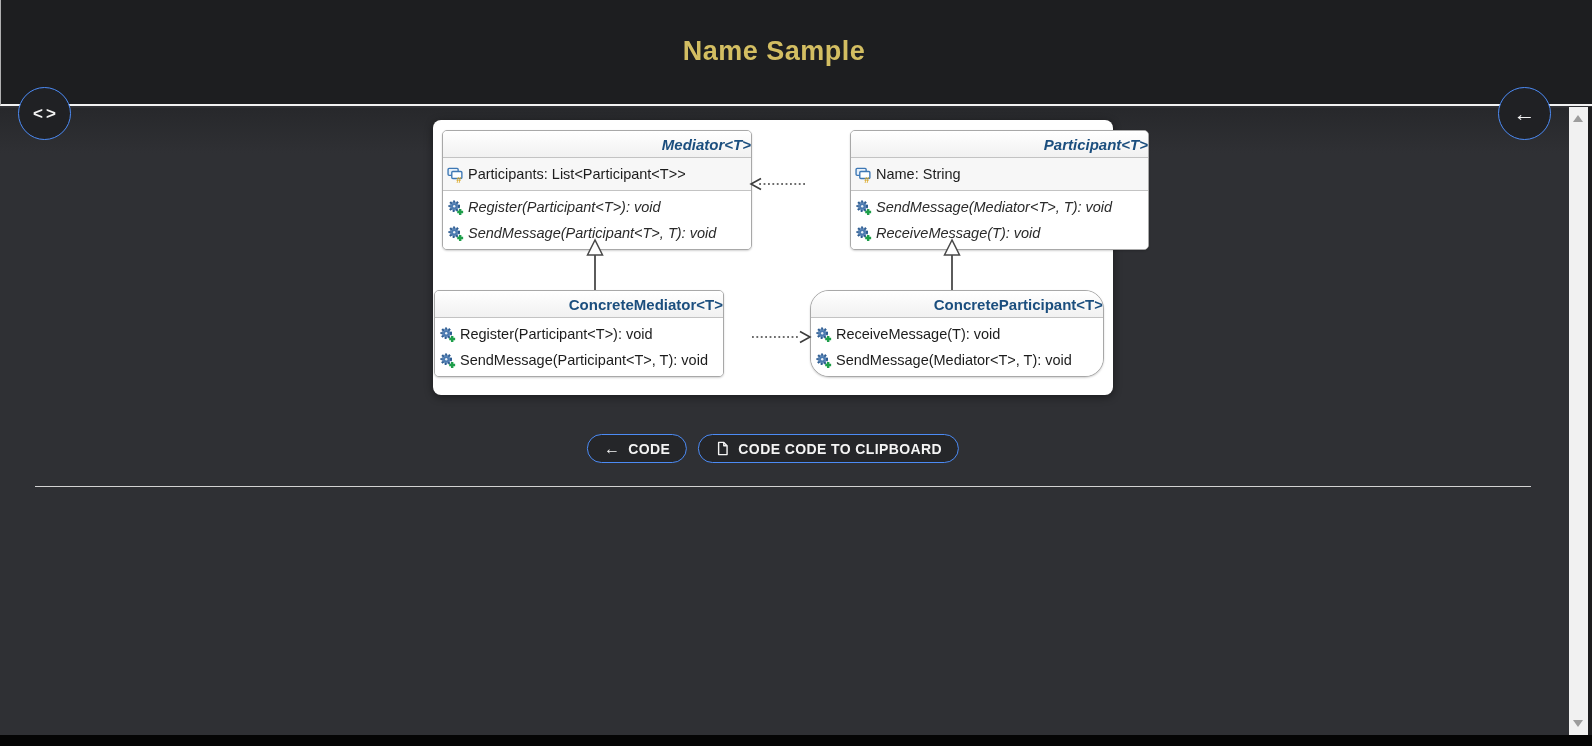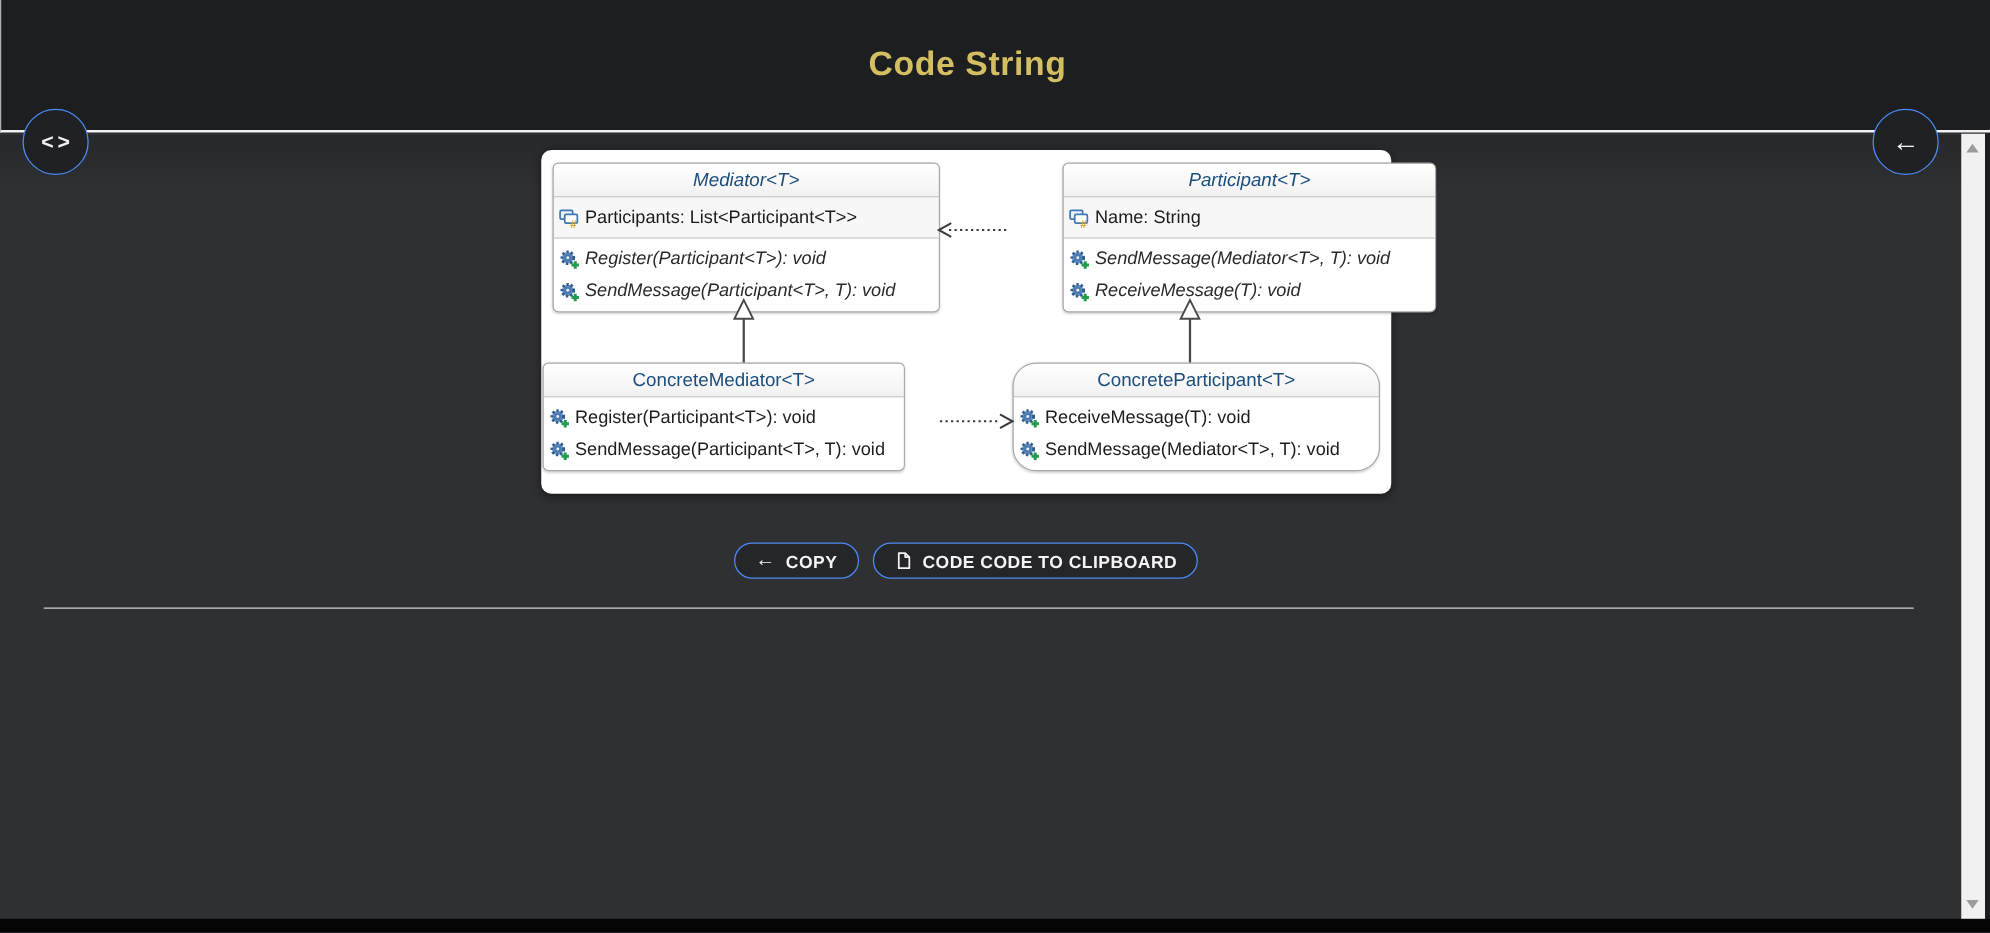--- a/index.html
+++ b/index.html
@@ -45,22 +45,22 @@
     box-shadow:0 2px 8px rgba(0,0,0,.45);
   }
   .uml-box {
     position:absolute;
     border:1px solid #a8a8a8; border-radius:5px;
     background:#ececec; overflow:hidden;
     box-shadow:0 1px 2px rgba(0,0,0,.18);
     font-size:14.5px; color:#1c1c1c;
   }
   .uml-title {
-    height:27px; line-height:27px; text-align:center;
-    font-size:15px; font-weight:normal; color:#1b4e7e;
+    height:27px; line-height:27px; text-align:right;
+    font-size:15px; font-weight:bold; color:#1b4e7e;
     background:linear-gradient(#ffffff,#f1f1f1);
     border-bottom:1px solid #c3c3c3;
   }
   .uml-box.abstract .uml-title { font-style:italic; }
   .uml-attrs {
     background:#f7f7f7; border-bottom:1px solid #c3c3c3; padding:3px 4px;
   }
   .uml-methods { background:#ffffff; padding:3px 4px; }
   .uml-member {
     display:flex; align-items:center; gap:4px; height:26px; white-space:nowrap;
@@ -103,21 +103,21 @@
     border-left:5.5px solid transparent; border-right:5.5px solid transparent;
     border-top:7px solid #9c9c9c;
   }
   .right-edge { position:absolute; left:1588px; top:107px; width:4px; height:628px; background:#1c1c1e; }
   .bottom-bar { position:absolute; left:0; top:735px; width:1592px; height:11px; background:#050505; }
 </style>
 </head>
 <body>
 
 <div class="header">
-  <div class="header-title">Code String</div>
+  <div class="header-title">Name Sample</div>
 </div>
 
 <div class="content"></div>
 
 <div class="round-btn left">
   <span class="code-glyph">&lt;&gt;</span>
 </div>
 <div class="round-btn right">
   <span class="arrow-glyph">←</span>
 </div>
@@ -252,21 +252,21 @@
     <path d="M162 120 L154.5 135 H169.5 Z" fill="#ffffff" stroke="#4a4a4a" stroke-width="1.5"></path>
 
     <line x1="519" y1="135" x2="519" y2="170" stroke="#4a4a4a" stroke-width="1.8"></line>
     <path d="M519 120 L511.5 135 H526.5 Z" fill="#ffffff" stroke="#4a4a4a" stroke-width="1.5"></path>
   </svg>
 </div>
 
 <div class="actions">
   <button class="pill-btn">
     <span class="btn-arrow">←</span>
-    <span>COPY</span>
+    <span>CODE</span>
   </button>
   <button class="pill-btn">
     <svg width="15" height="15" viewBox="0 0 16 16">
       <path d="M4 1.5 H9.5 L13 5 V14.5 H4 Z" fill="none" stroke="#f4f4f4" stroke-width="1.5" stroke-linejoin="round"></path>
       <path d="M9.5 1.5 V5 H13" fill="none" stroke="#f4f4f4" stroke-width="1.5" stroke-linejoin="round"></path>
     </svg>
     <span>CODE CODE TO CLIPBOARD</span>
   </button>
 </div>
 

